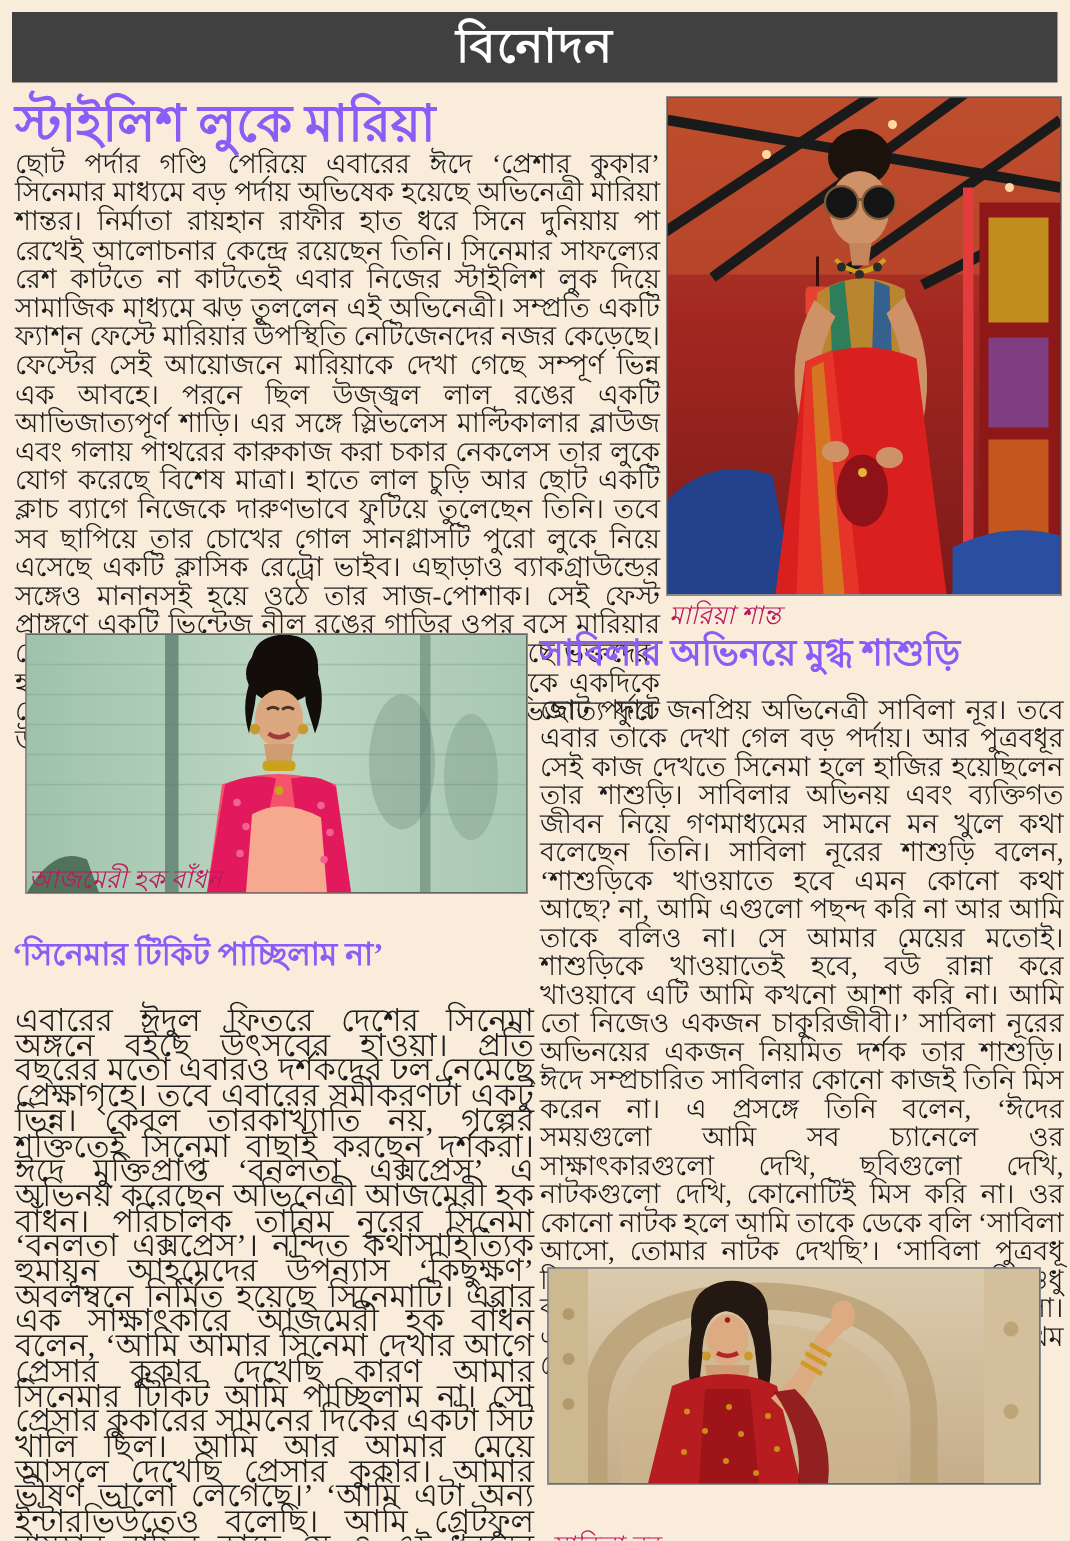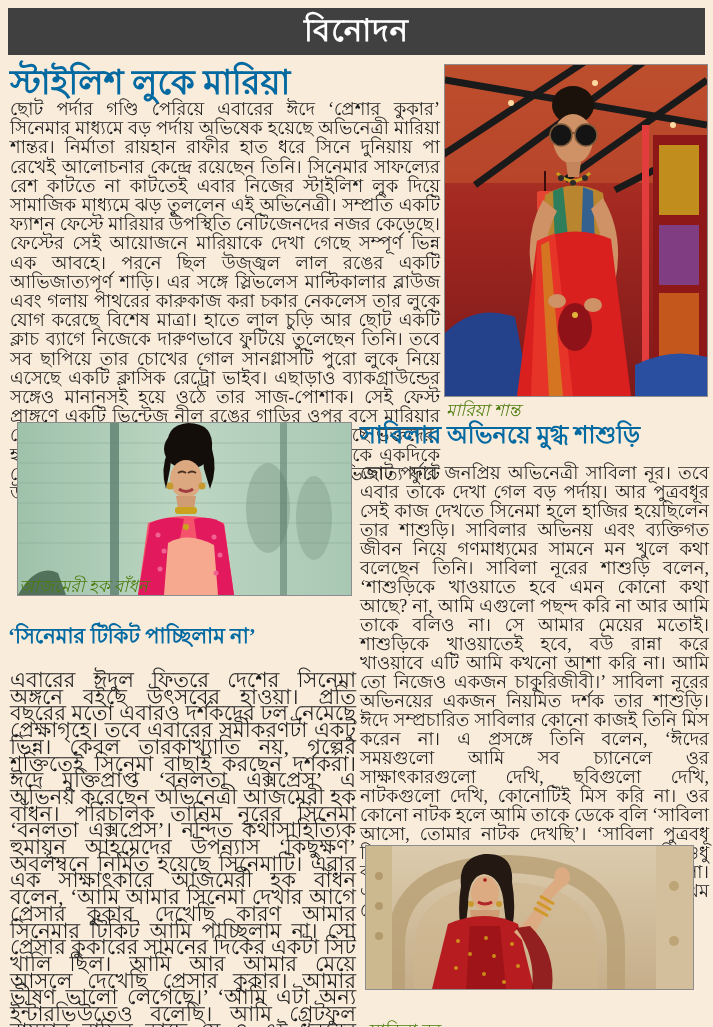--- a/index.html
+++ b/index.html
@@ -7,35 +7,35 @@
     width:713px; height:1027px; position:relative; overflow:hidden;
     background:#f9ecdb;
     font-family:"Liberation Serif", "DejaVu Serif", serif;
     color:#1b1b1b;
   }
   .banner {
     position:absolute; left:8px; top:8px; width:697px; height:47px;
     background:#404040; display:flex; align-items:center; justify-content:center;
   }
   .banner span { color:#ffffff; font-size:31px; font-weight:bold; letter-spacing:1px; }
-  .headline { position:absolute; margin:0; color:#0369a1; font-weight:bold; white-space:nowrap; }
+  .headline { position:absolute; margin:0; color:#8b5cf6; font-weight:bold; white-space:nowrap; }
   #h-art1 { left:10px; top:56px; font-size:34px; }
   #h-art2 { left:360px; top:416px; font-size:24px; }
   #h-art3 { left:8px;  top:620px; font-size:21px; }
   .bodytext { position:absolute; text-align:justify; color:#1d1d1d; }
   #b-art1 { left:10px;  top:100px; width:430px; font-size:18px;   line-height:19.2px; }
   #b-art2 { left:360px; top:464px; width:349px; font-size:18px;   line-height:19px; }
   #b-art3 { left:10px;  top:672px; width:346px; font-size:21px;   line-height:16.7px; }
   .photo-frame {
     position:absolute; border:1px solid #8d8d8d; overflow:hidden; background:#222;
   }
   #photo1 { left:444px; top:64px;  width:262px; height:331px; }
   #photo2 { left:17px;  top:422px; width:333px; height:172px; }
   #photo3 { left:365px; top:845px; width:327px; height:143px; }
-  .caption { position:absolute; font-style:italic; font-size:17px; color:#4d7c0f; }
+  .caption { position:absolute; font-style:italic; font-size:17px; color:#be185d; }
   #cap1 { left:446px; top:397px; }
   #cap2 { left:19px;  top:573px; }
   #cap3 { left:367px; top:992px;margin-top:25px; }
 </style>
 </head>
 <body>
 
 <div class="banner">
   <span>বিনোদন</span>
 </div>

